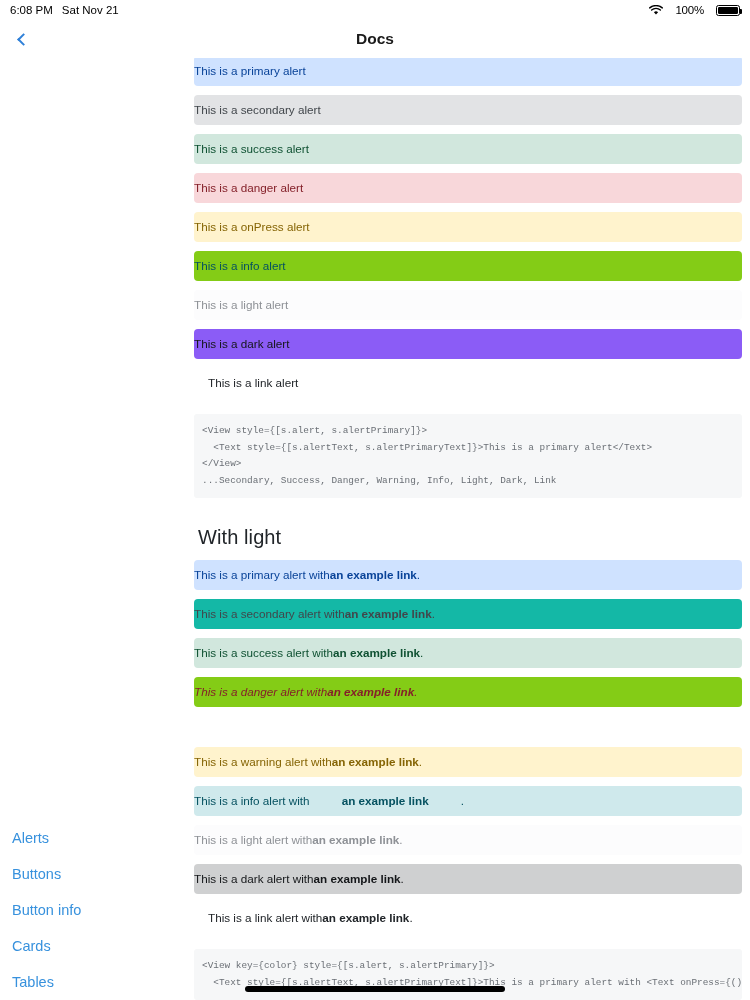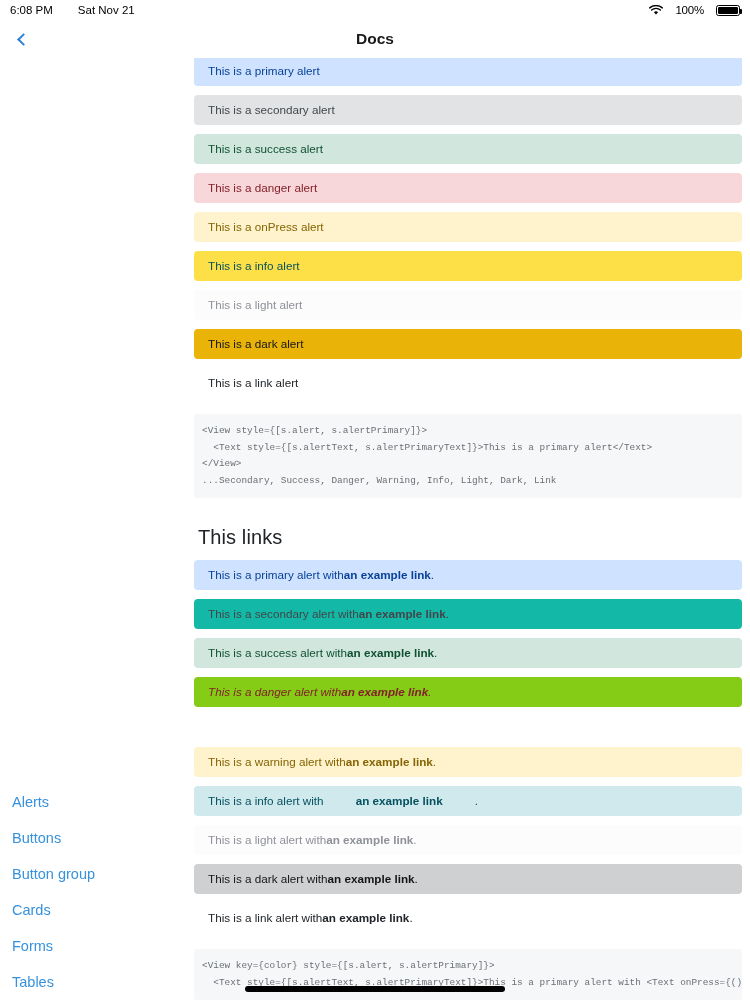--- a/index.html
+++ b/index.html
@@ -11,21 +11,21 @@
   }
   .screen { position: relative; width: 750px; height: 1000px; background:#fff; }
 
   
   .statusbar {
     height: 20px; width: 100%;
     display: flex; align-items: center;
     padding: 0 10px;
     font-size: 11.5px; color:#000; font-weight: 500;
   }
-  .sb-left { display:flex; align-items:center; gap:25px; }
+  .sb-left { display:flex; align-items:center; gap:9px; }
   .sb-right { margin-left:auto; display:flex; align-items:center; gap:12px; }
   .wifi-icon { display:inline-block; width:14px; height:11px; position:relative; }
   .battery {
     width:24px; height:11px; border:1px solid #000; border-radius:2.5px;
     position:relative; display:inline-block;
   }
   .battery::after{
     content:""; position:absolute; right:-3px; top:3px;
     width:2px; height:5px; background:#000; border-radius:0 1px 1px 0;
   }
@@ -81,21 +81,20 @@
   .section-title {
     font-size: 20px; font-weight: 400; color:#212529;
     margin: 4px 0 11px 4px;
     letter-spacing: 0.1px;
   }
   .section-title.second { margin-top: 28px; }
 
   .alert {
     height: 30px;
     display:flex; align-items:center;
-    padding-left: 14px;
     margin-bottom: 9px;
     border-radius: 4px;
     font-size: 11.7px;
     line-height: 14px;
   }
   .alert.no-bg { background: transparent; padding-left: 14px; }
   .alert .lnk { font-weight: 700; }
 
   .codeblock {
     background:#f6f7f8;
@@ -149,23 +148,22 @@
       <span class="chev"></span>
     </div>
     <div class="nav-title">Docs</div>
   </div>
 
   <div class="body-wrap">
 
     <div class="sidebar">
       <a class="side-item">Alerts</a>
       <a class="side-item">Buttons</a>
-      <a class="side-item">Button group</a>
+      <a class="side-item">Button info</a>
       <a class="side-item">Cards</a>
-      <a class="side-item">Forms</a>
       <a class="side-item">Tables</a>
     </div>
 
     <div class="content">
 
       <h2 class="section-title">Alerts</h2>
       <div id="alerts-list-0">
           <div class="alert" style="background: rgb(207, 226, 255); color: rgb(8, 66, 152);">
             <span>This is a primary alert</span>
           </div>
@@ -174,36 +172,36 @@
           </div>
           <div class="alert" style="background: rgb(209, 231, 221); color: rgb(15, 81, 50);">
             <span>This is a success alert</span>
           </div>
           <div class="alert" style="background: rgb(248, 215, 218); color: rgb(132, 32, 41);">
             <span>This is a danger alert</span>
           </div>
           <div class="alert" style="background: rgb(255, 243, 205); color: rgb(133, 100, 4);">
             <span>This is a onPress alert</span>
           </div>
-          <div class="alert" style="background: #fde047; color: rgb(5, 81, 96);">
+          <div class="alert" style="background: #84cc16; color: rgb(5, 81, 96);">
             <span>This is a info alert</span>
           </div>
           <div class="alert" style="background: rgb(252, 252, 253); color: rgb(142, 145, 150);">
             <span>This is a light alert</span>
           </div>
-          <div class="alert" style="background: #eab308; color: rgb(20, 22, 25);">
+          <div class="alert" style="background: #8b5cf6; color: rgb(20, 22, 25);">
             <span>This is a dark alert</span>
           </div>
           <div class="alert no-bg" style="background: transparent; color: rgb(33, 37, 41);">
             <span>This is a link alert</span>
           </div>
         </div>
       <div class="codeblock" id="code-0"><span class="ln">&lt;View style={[s.alert, s.alertPrimary]}&gt;</span><span class="ln">  &lt;Text style={[s.alertText, s.alertPrimaryText]}&gt;This is a primary alert&lt;/Text&gt;</span><span class="ln">&lt;/View&gt;</span><span class="ln">...Secondary, Success, Danger, Warning, Info, Light, Dark, Link</span></div>
 
-      <h2 class="section-title second">This links</h2>
+      <h2 class="section-title second">With light</h2>
       <div id="alerts-list-1">
           <div class="alert" style="background: rgb(207, 226, 255); color: rgb(8, 66, 152);">
             <span>This is a primary alert with </span>
             <span class="lnk">an example link</span>
             <span>.</span>
           </div>
           <div class="alert" style="background: #14b8a6; color: rgb(65, 70, 75);">
             <span>This is a secondary alert with </span>
             <span class="lnk">an example link</span>
             <span>.</span>

